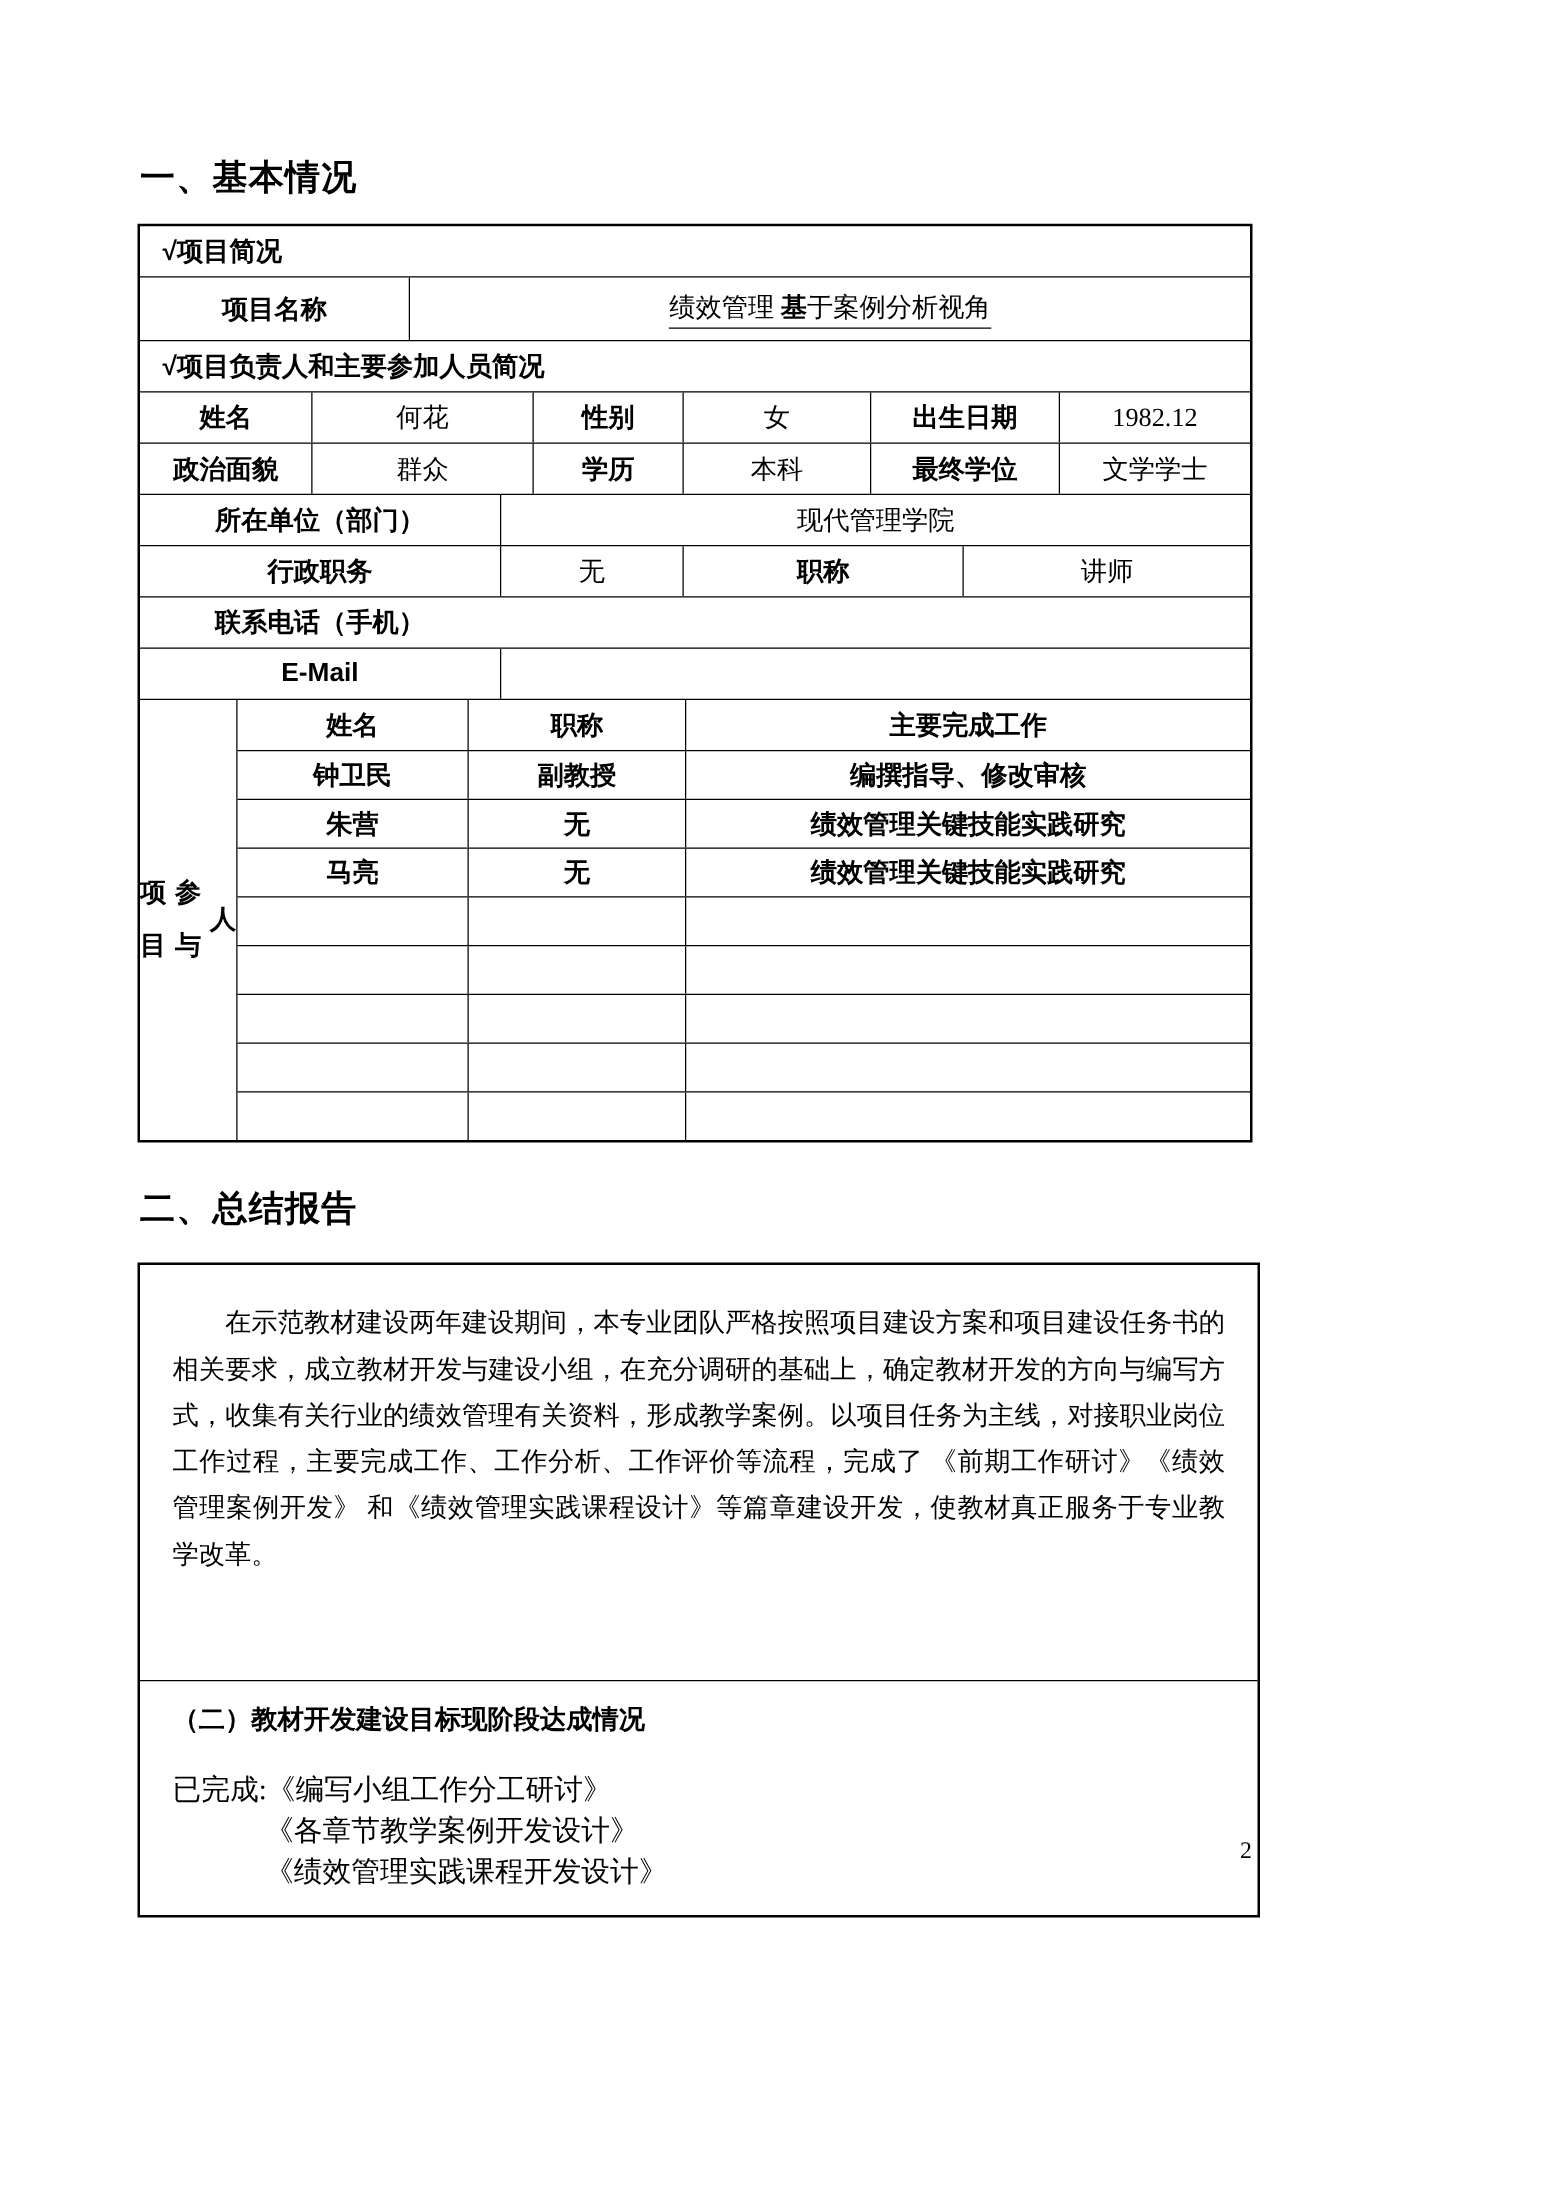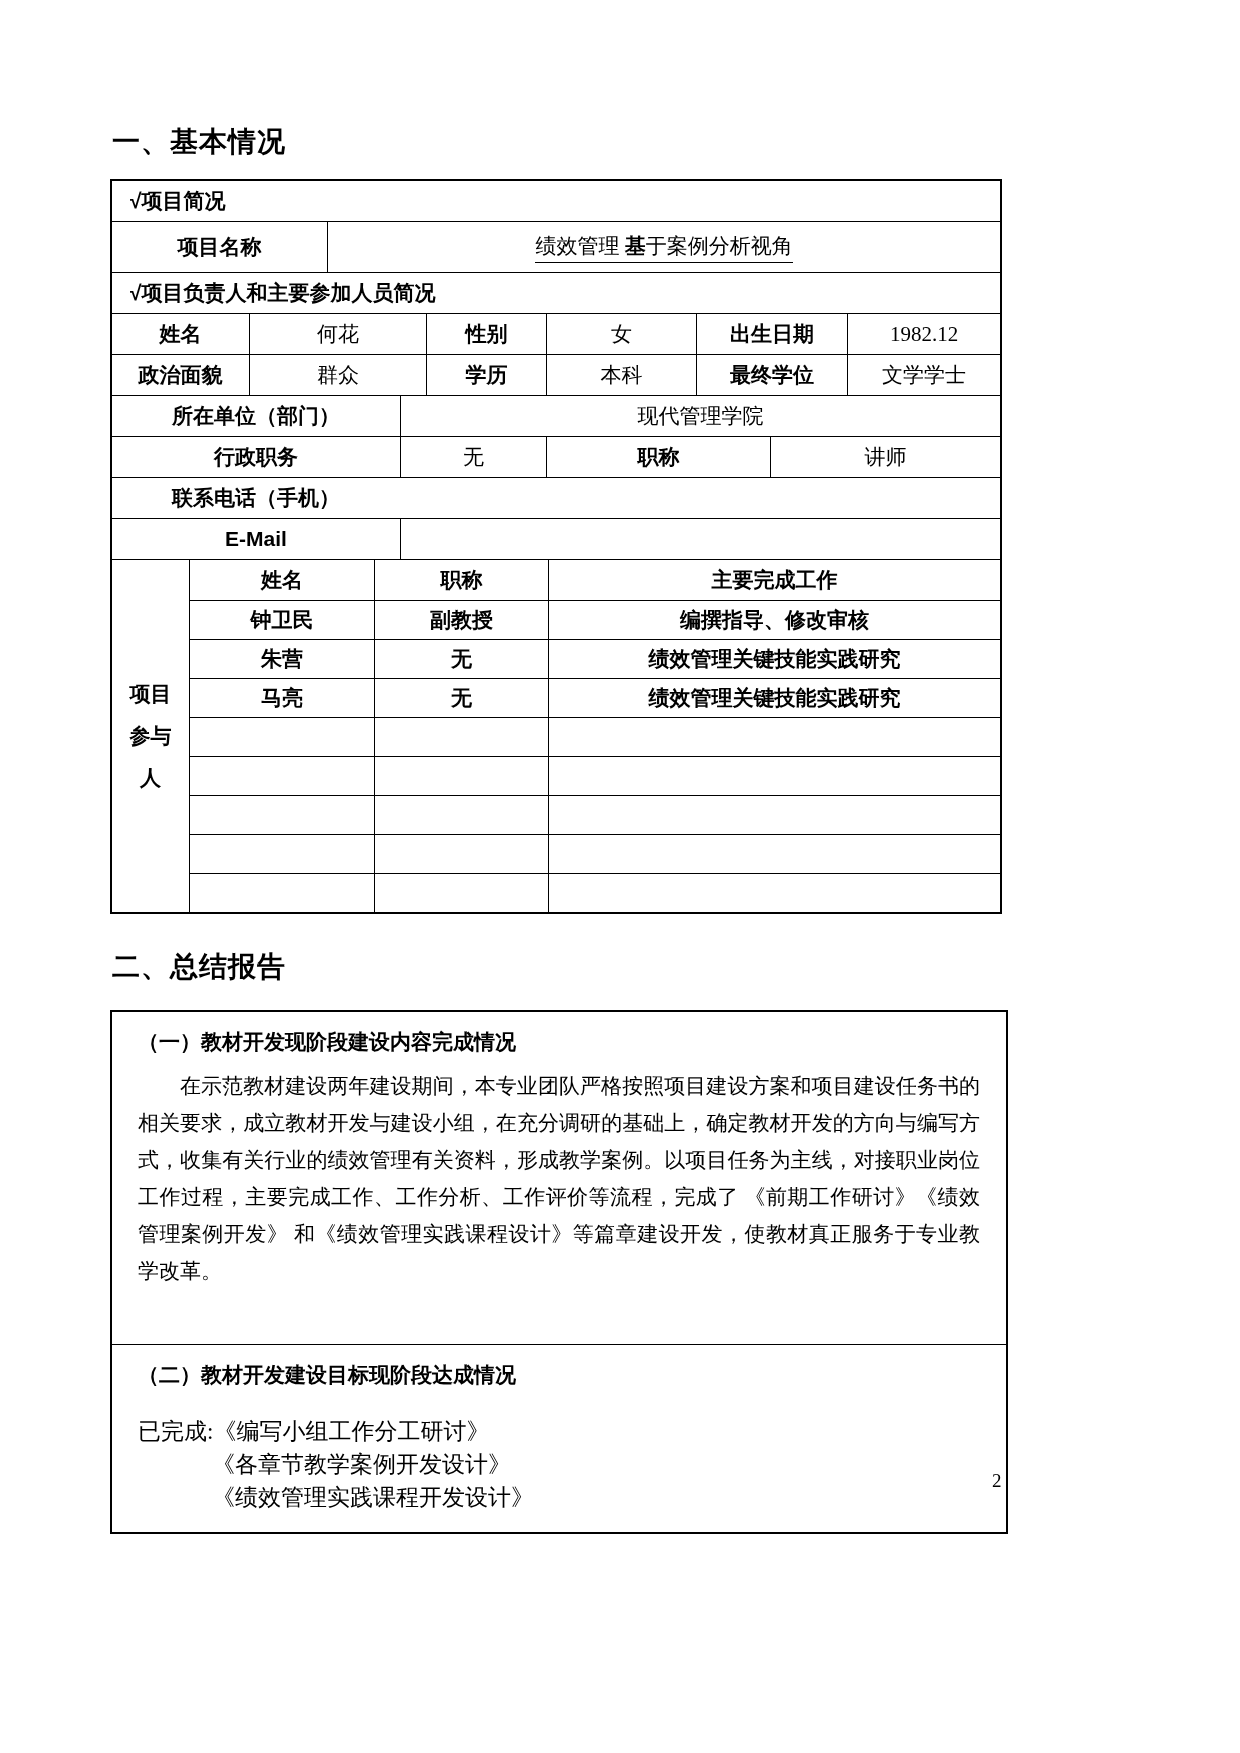--- a/index.html
+++ b/index.html
@@ -31,21 +31,21 @@
   .w150 { width:150px; } .w151 { width:151px; }
   .w215 { width:215px; } .w288 { width:288px; } .w146 { width:146px; }
   .w224 { width:224px; }
   .w184 { width:184px; } .w174 { width:174px; }
   .grow { flex:1; }
 
   .uline { border-bottom:1px solid #000; padding-bottom:2px; white-space:pre; }
 
   
   .side-cell {
-    width:77px; display:flex; flex-direction:column;
+    width:77px; display:flex; 
     align-items:center; justify-content:center;
     font-size:21px; line-height:42px;
   }
   .pgrid { flex:1; border-left:1px solid #000; display:flex; flex-direction:column; }
   .prow { display:flex; }
   .pgrid .prow + .prow { border-top:1px solid #000; }
   .pcell {
     display:flex; align-items:center; justify-content:center;
     font-size:21px; padding:0 6px; overflow:hidden;
   }
@@ -182,21 +182,20 @@
         </div>
       </div>
     </div>
 
   </div>
 
   <div class="sec-heading sec-heading-2">二、总结报告</div>
 
   <div class="rbox">
     <div class="rpart1">
-      <div class="rtitle">（一）教材开发现阶段建设内容完成情况</div>
       <div class="rbody">在示范教材建设两年建设期间，本专业团队严格按照项目建设方案和项目建设任务书的相关要求，成立教材开发与建设小组，在充分调研的基础上，确定教材开发的方向与编写方式，收集有关行业的绩效管理有关资料，形成教学案例。以项目任务为主线，对接职业岗位工作过程，主要完成工作、工作分析、工作评价等流程，完成了 《前期工作研讨》《绩效管理案例开发》 和《绩效管理实践课程设计》等篇章建设开发，使教材真正服务于专业教学改革。</div>
     </div>
     <div class="rpart2">
       <div class="rtitle">（二）教材开发建设目标现阶段达成情况</div>
       <div class="rlines">
         <div>已完成:《编写小组工作分工研讨》</div>
         <div class="rline-indent">《各章节教学案例开发设计》</div>
         <div class="rline-indent">《绩效管理实践课程开发设计》</div>
       </div>
     </div>

